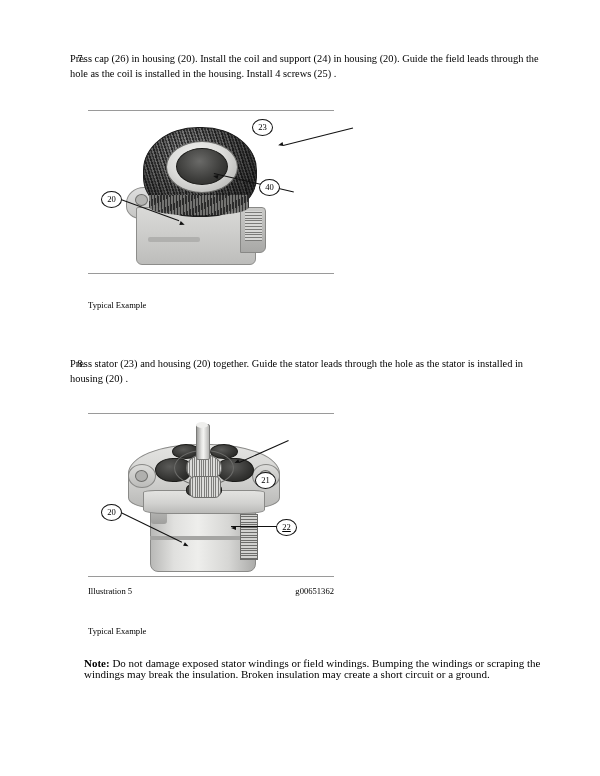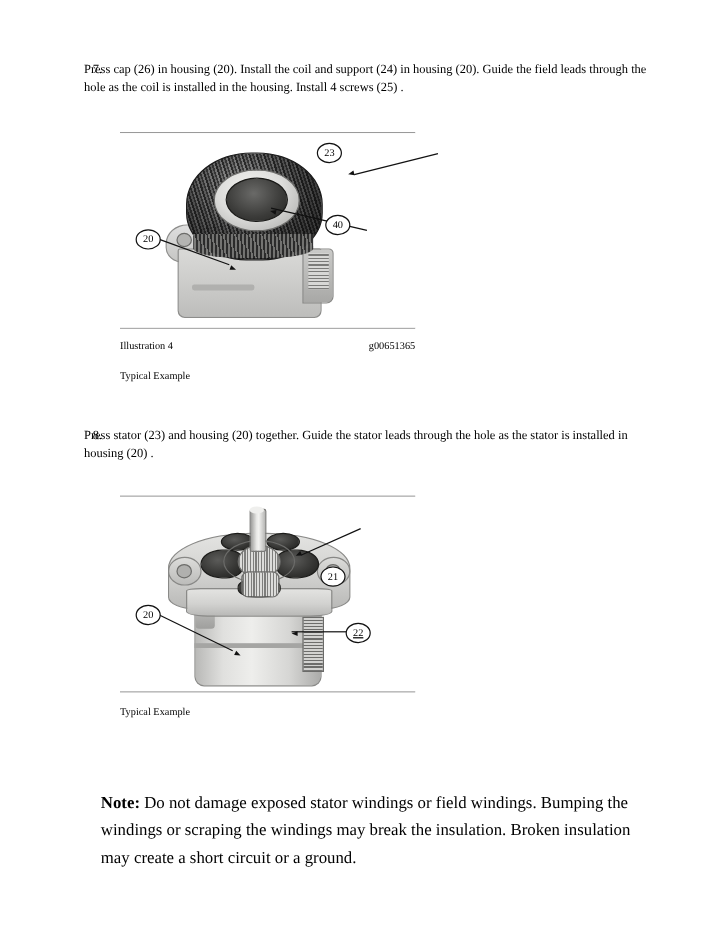--- a/index.html
+++ b/index.html
@@ -42,21 +42,21 @@
   .step-body {
     display: block;
   }
 
   #step7 { top: 52px; }
   #step8 { top: 357px; }
 
   
   .figure {
     position: absolute;
-    left: 100px;
+    left: 88px;
     width: 246px;
   }
   #figure4 { top: 110px; }
   #figure5 { top: 413px; }
 
   .rule {
     height: 1px;
     background: #9a9a9a;
     width: 246px;
   }
@@ -204,33 +204,33 @@
   .caption-right {
     position: absolute;
     right: 0;
     top: 0;
     font-size: 8.6px;
     font-family: "Liberation Serif", serif;
   }
   .caption-sub {
     position: relative;
     left: 0;
-    margin-top: 11px;
+    margin-top: 26px;
     font-size: 8.6px;
     font-family: "Liberation Serif", serif;
   }
 
   
   .note {
     position: absolute;
     left: 84px;
     top: 658px;
     width: 466px;
-    font-size: 14px;
-    line-height: 23px;
+    font-size: 11px;
+    line-height: 11px;
   }
   .note-label {
     font-weight: bold;
   }
 </style>
 </head>
 <body>
 
 <div class="page">
 
@@ -269,24 +269,20 @@
 
         <div class="leader" style="left:33px; top:88px; width:62px; transform:rotate(20deg);"></div>
         <div class="arrowhead" style="left:92px; top:110px; transform:rotate(20deg);"></div>
         <div class="callout" style="left:13px; top:80px;">20</div>
 
       </div>
     </div>
 
     <div class="rule bottom"></div>
 
-    <div class="caption-row">
-      <span class="caption-left">Illustration 4</span>
-      <span class="caption-right">g00651365</span>
-    </div>
     <div class="caption-sub">Typical Example</div>
   </div>
 
   <div class="step" id="step8">
     <span class="step-num">8.</span>
     <span class="step-body">Press stator (23) and housing (20) together. Guide the stator leads through the hole as the stator is installed in housing (20) .</span>
   </div>
 
   <div class="figure" id="figure5">
     <div class="rule"></div>
@@ -329,20 +325,24 @@
 
         <div class="leader" style="left:33px; top:98px; width:68px; transform:rotate(26deg);"></div>
         <div class="arrowhead" style="left:96px; top:128px; transform:rotate(26deg);"></div>
         <div class="callout" style="left:13px; top:90px;">20</div>
 
       </div>
     </div>
 
     <div class="rule bottom"></div>
 
+    <div class="caption-row">
+      <span class="caption-left">Illustration 5</span>
+      <span class="caption-right">g00651362</span>
+    </div>
     <div class="caption-sub">Typical Example</div>
   </div>
 
   <div class="note">
     <span class="note-label">Note:</span><span> Do not damage exposed stator windings or field windings. Bumping the windings or scraping the windings may break the insulation. Broken insulation may create a short circuit or a ground.</span>
   </div>
 
 </div>
 
 </body></html>

